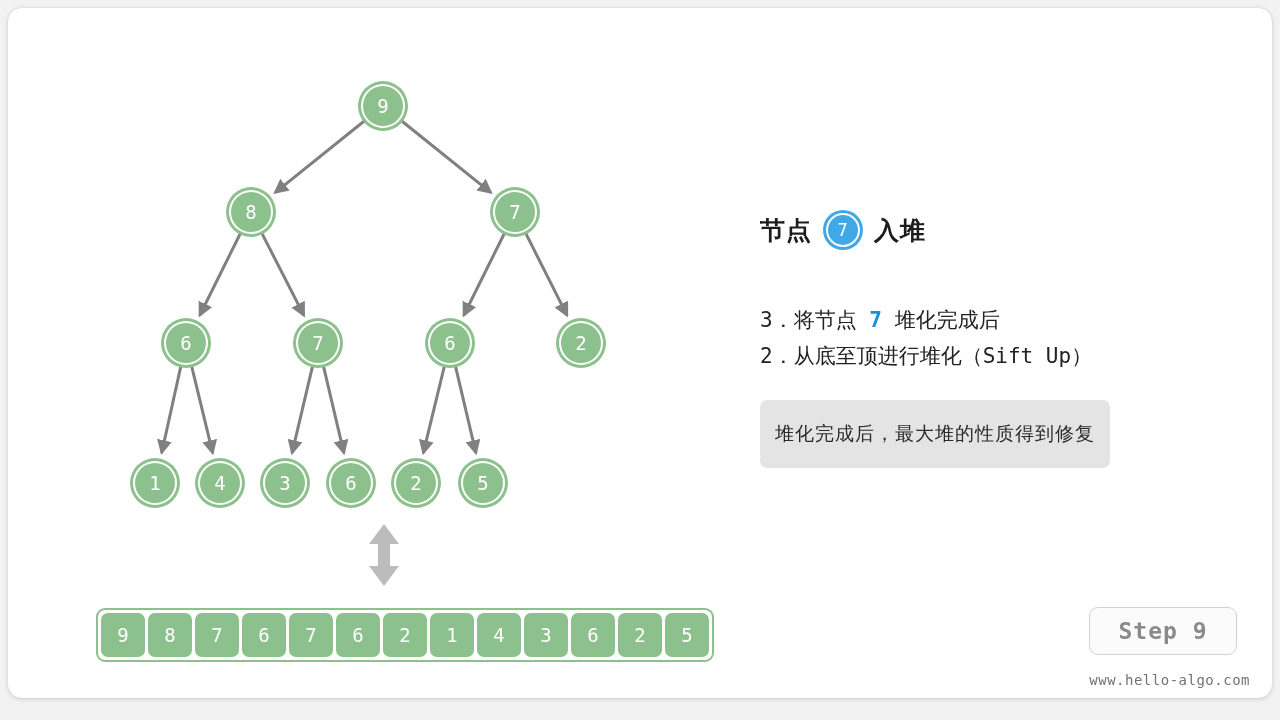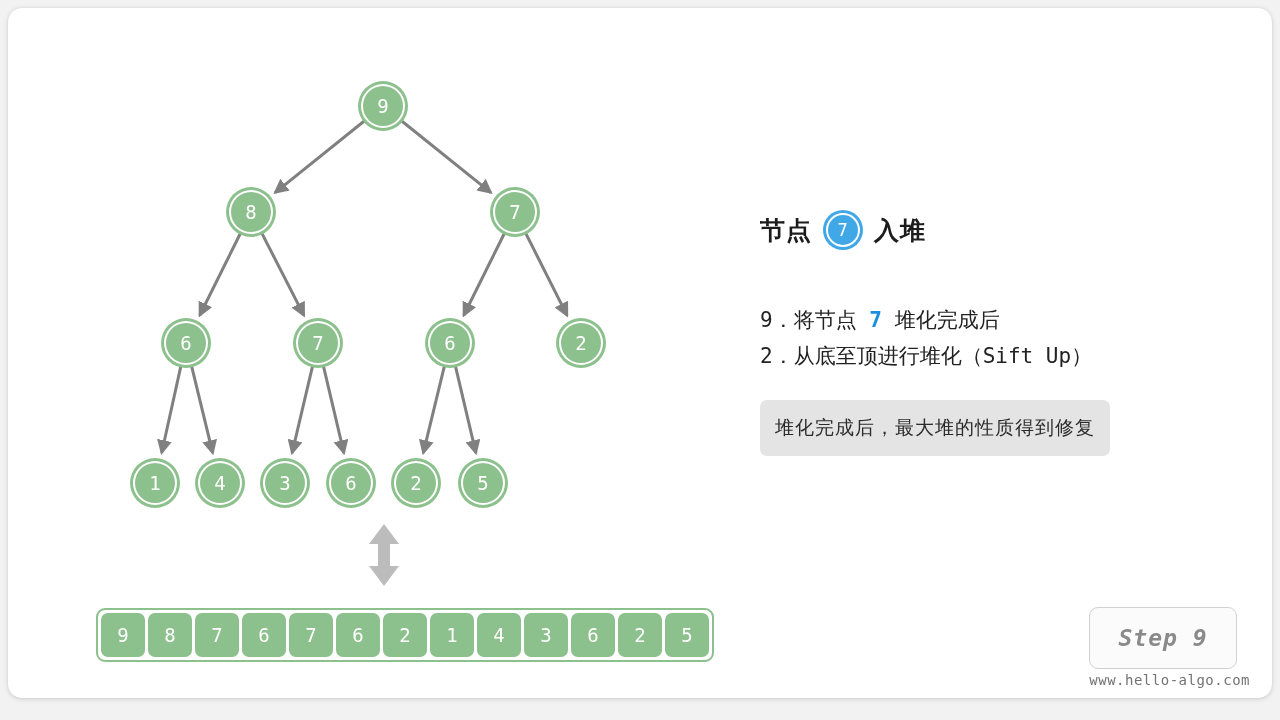--- a/index.html
+++ b/index.html
@@ -145,47 +145,46 @@
   }
   #step1 { margin-top: 54px; }
   #step2 { margin-top: 8px; }
   .hl { color: #1a8fe0; font-weight: bold; }
 
   #note {
     margin-top: 30px;
     display: inline-block;
     background: #e4e4e4;
     border-radius: 7px;
-    padding: 15px 15px;
+    padding: 21px 15px;
     font-size: 19px;
     color: #2b2b2b;
     font-family: "DejaVu Sans", "Liberation Sans", sans-serif;
     letter-spacing: 1px;
   }
 
   
   #step-box {
     position: absolute;
     left: 1081px;
     top: 599px;
     width: 148px;
-    height: 62px;
+    height: 48px;
     border: 1px solid #d2d2d2;
     border-radius: 9px;
     background: #fbfbfb;
     display: flex;
     align-items: center;
     justify-content: center;
     color: #8a8a8a;
     font-size: 23px;
     font-weight: bold;
     font-family: "DejaVu Sans Mono", "Liberation Mono", monospace;
     letter-spacing: 1px;
     box-sizing: border-box;
-    font-style: italic;
   }
 
   
   #watermark {
     position: absolute;
     right: 22px;
     bottom: 10px;
     color: #737373;
     font-size: 14px;
     font-family: "DejaVu Sans Mono", "Liberation Mono", monospace;
@@ -258,21 +257,21 @@
       </div>
 
     <div id="panel">
       <div id="panel-title">
         <span>节点</span>
         <span class="badge">7</span>
         <span>入堆</span>
       </div>
 
       <div class="step-line" id="step1">
-        <span>9．将节点</span>
+        <span>3．将节点</span>
         <span class="hl">7</span>
         <span>堆化完成后</span>
       </div>
 
       <div class="step-line" id="step2">2．从底至顶进行堆化（Sift Up）</div>
 
       <div id="note">堆化完成后，最大堆的性质得到修复</div>
     </div>
 
     <div id="step-box">Step 9</div>

